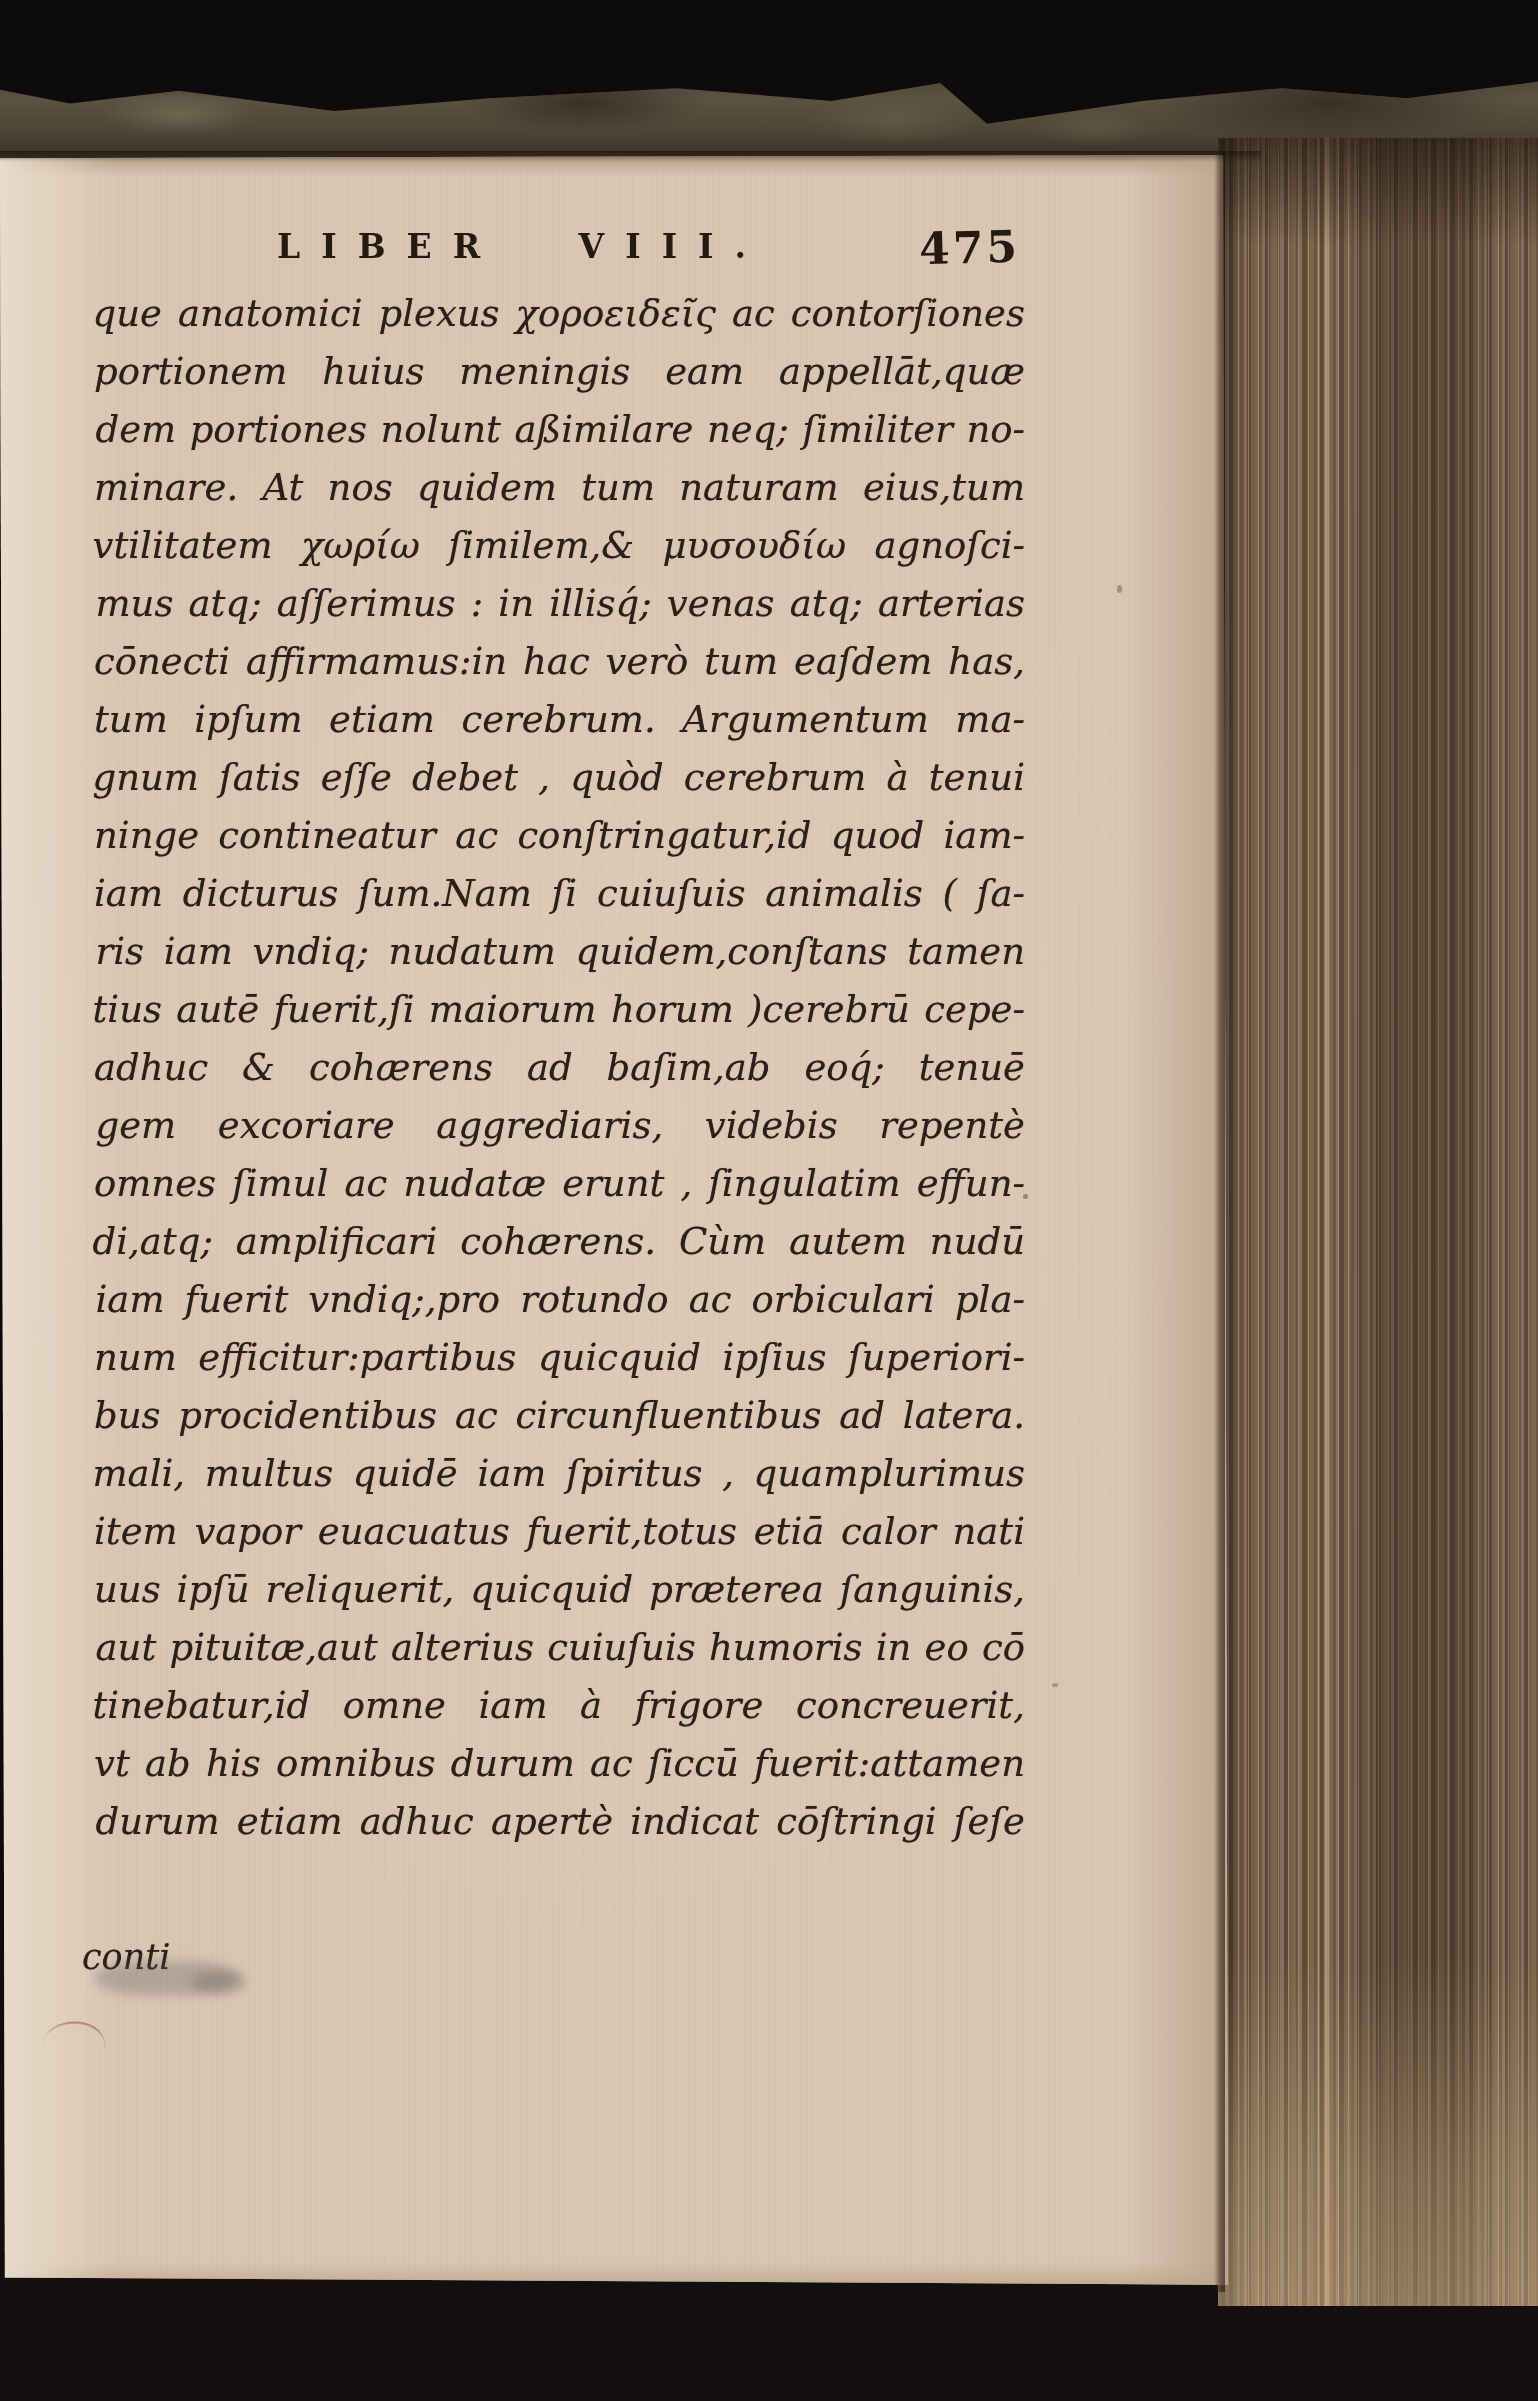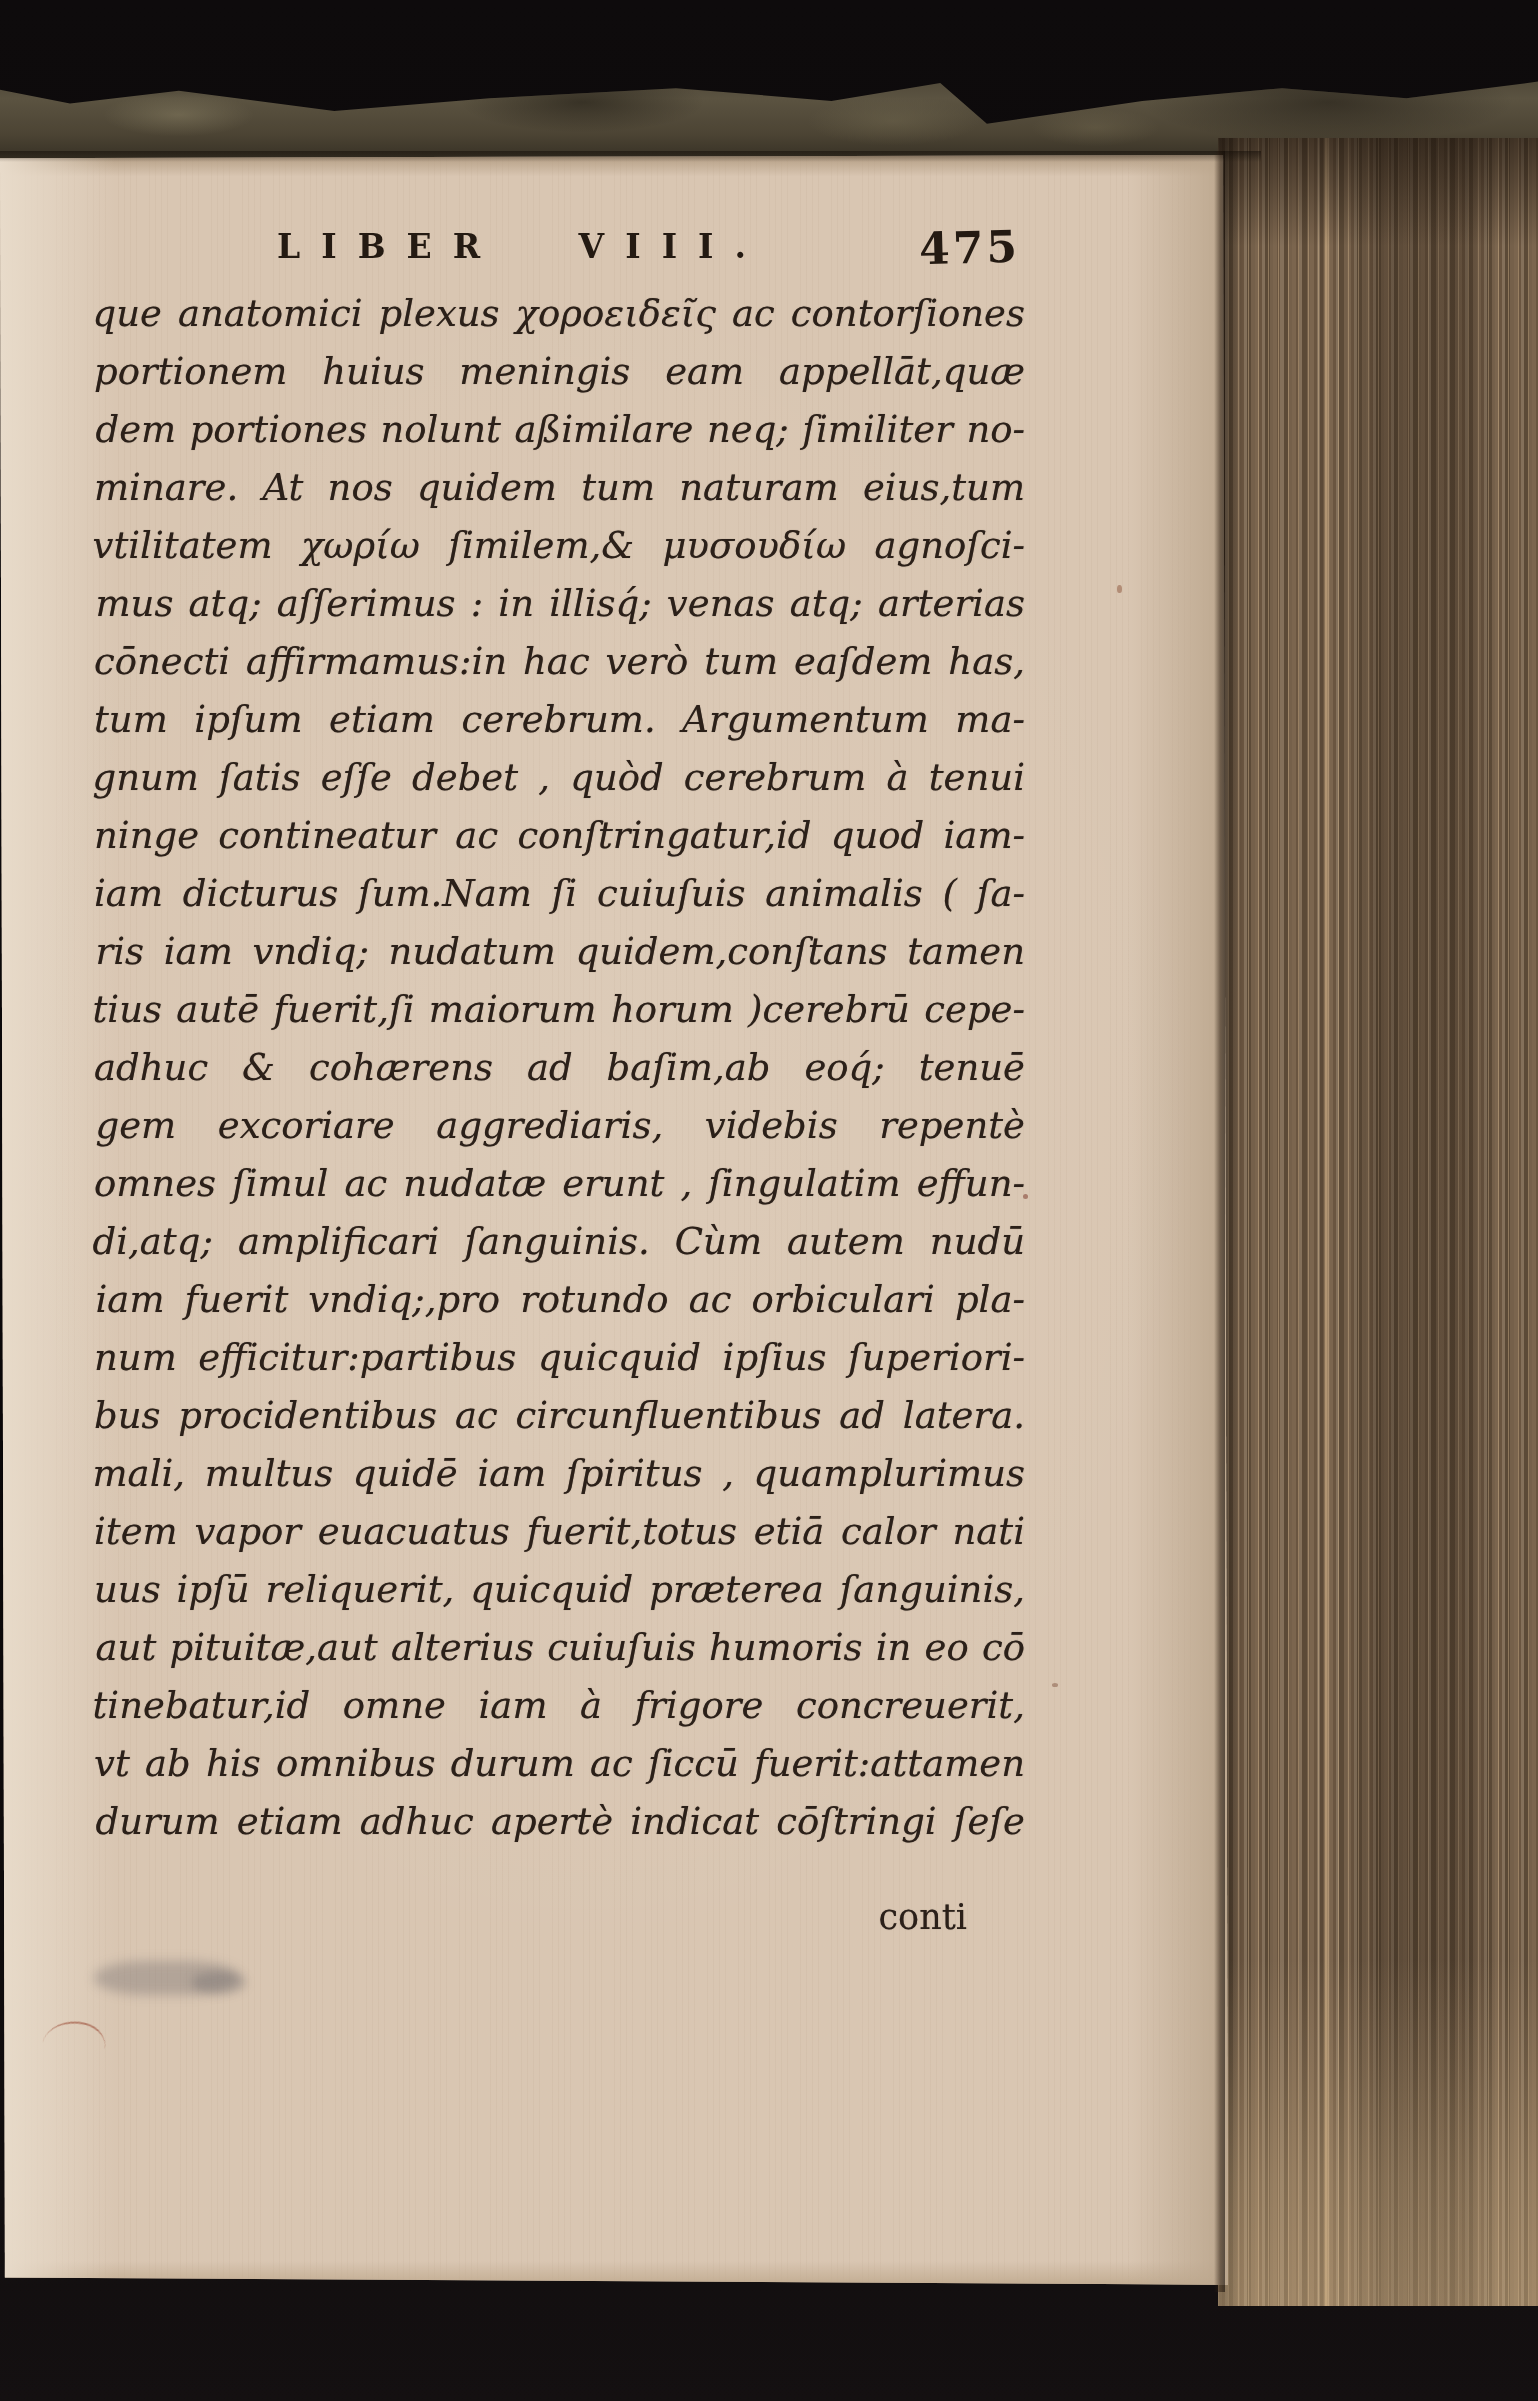--- a/index.html
+++ b/index.html
@@ -83,22 +83,22 @@
     font-style:italic;font-size:37px;color:#2b2019;
     text-align:justify;white-space:normal;
     text-shadow:0 0 0.8px rgba(43,32,25,0.55);
     word-spacing:0.8px;
   }
   .bline::after{content:"";display:inline-block;width:100%;height:0;}
   .bline:nth-child(3n){margin-left:1.5px;}
   .bline:nth-child(4n+1){margin-left:-1.5px;}
 
   .catchword{
-    position:absolute;left:82px;top:1897px;width:885px;z-index:5;
-    font-size:35px;color:#2b2019;text-align:right;
+    position:absolute;left:82px;top:1937px;width:885px;z-index:5;
+    font-style:italic;font-size:35px;color:#2b2019;text-align:left;
     text-shadow:0 0 0.8px rgba(43,32,25,0.5);
   }
 
   
   .smudge{
     position:absolute;left:94px;top:1961px;width:146px;height:34px;z-index:6;
     background:rgba(88,86,92,0.30);border-radius:40%/55%;filter:blur(5.4px);
   }
   .smudge2{
     position:absolute;left:192px;top:1971px;width:54px;height:23px;z-index:6;
@@ -141,21 +141,21 @@
     <div class="bline">cōnecti affirmamus:in hac verò tum eaſdem has,</div>
     <div class="bline">tum ipſum etiam cerebrum. Argumentum ma-</div>
     <div class="bline">gnum ſatis eſſe debet , quòd cerebrum à tenui me-</div>
     <div class="bline">ninge contineatur ac conſtringatur,id quod iam-</div>
     <div class="bline">iam dicturus ſum.Nam ſi cuiuſuis animalis ( ſa-</div>
     <div class="bline">ris iam vndiq; nudatum quidem,conſtans tamen</div>
     <div class="bline">tius autē fuerit,ſi maiorum horum )cerebrū cepe-</div>
     <div class="bline">adhuc &amp; cohærens ad baſim,ab eoq́; tenuē menin-</div>
     <div class="bline">gem excoriare aggrediaris, videbis repentè partes</div>
     <div class="bline">omnes ſimul ac nudatæ erunt , ſingulatim effun-</div>
-    <div class="bline">di,atq; amplificari ſanguinis. Cùm autem nudū</div>
+    <div class="bline">di,atq; amplificari cohærens. Cùm autem nudū</div>
     <div class="bline">iam fuerit vndiq;,pro rotundo ac orbiculari pla-</div>
     <div class="bline">num efficitur:partibus quicquid ipſius ſuperiori-</div>
     <div class="bline">bus procidentibus ac circunfluentibus ad latera.</div>
     <div class="bline">mali, multus quidē iam ſpiritus , quamplurimus</div>
     <div class="bline">item vapor euacuatus fuerit,totus etiā calor nati</div>
     <div class="bline">uus ipſū reliquerit, quicquid præterea ſanguinis,</div>
     <div class="bline">aut pituitæ,aut alterius cuiuſuis humoris in eo cō</div>
     <div class="bline">tinebatur,id omne iam à frigore concreuerit, adeò</div>
     <div class="bline">vt ab his omnibus durum ac ſiccū fuerit:attamen</div>
     <div class="bline">durum etiam adhuc apertè indicat cōſtringi ſeſe ac</div>

